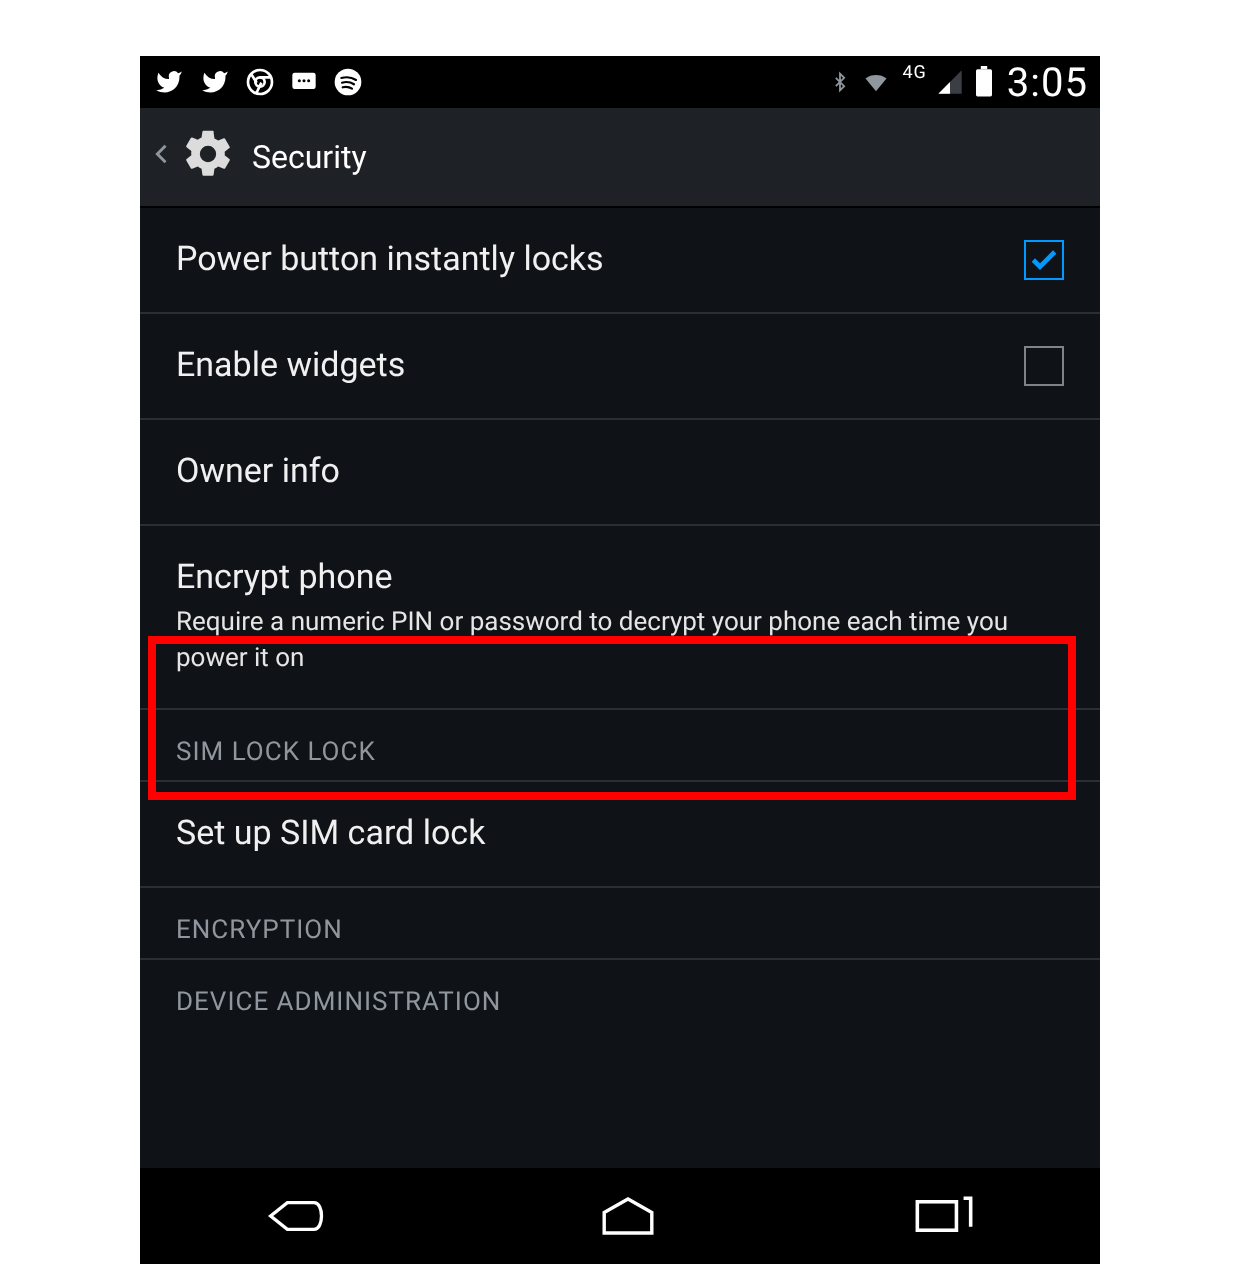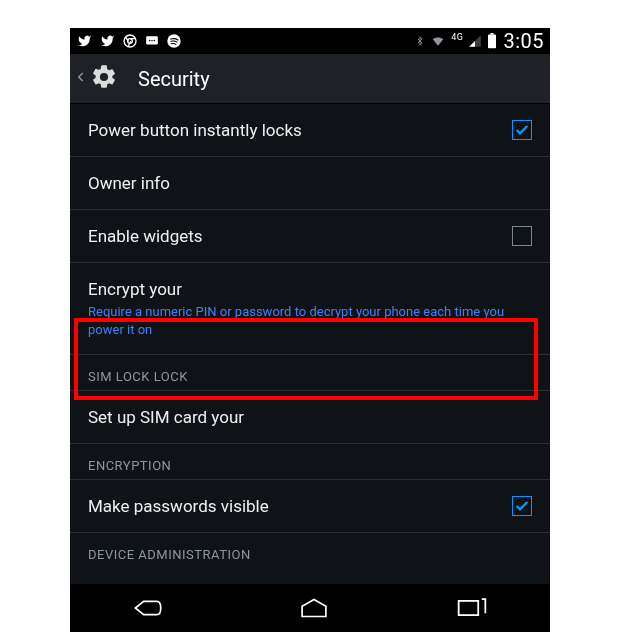--- a/index.html
+++ b/index.html
@@ -43,38 +43,38 @@
   .actionbar {
     height: 50px;
     background: #1e2227;
     display: flex;
     align-items: center;
     padding: 0 4px;
     color: #fff;
     border-bottom: 1px solid #000;
   }
   .actionbar .back-caret { margin-right: 2px; }
-  .actionbar .title { font-size: 20px; font-weight: 400; margin-left: 20px; }
+  .actionbar .title { font-size: 16px; font-weight: 400; margin-left: 8px; }
   
   .list {
     background: #0f1216;
     color: #e6e6e6;
     height: 480px;
     overflow: hidden;
     position: relative;
   }
   .row {
     padding: 16px 18px;
     border-bottom: 1px solid #2b2f34;
     display: flex;
     align-items: center;
     justify-content: space-between;
   }
   .row .label { font-size: 17px; color: #f0f0f0; }
-  .row .sub { font-size: 13px; color: #3b82f6; margin-top: 4px; line-height: 1.35; }
+  .row .sub { font-size: 13px; color: #e5e5e5; margin-top: 4px; line-height: 1.35; }
   .row .textcol { flex: 1; padding-right: 14px; }
   .section-header {
     padding: 14px 18px 6px 18px;
     font-size: 13px;
     letter-spacing: 0.5px;
     color: #8f969d;
     border-bottom: 1px solid #2b2f34;
   }
   .section-header.cutoff { border-bottom: none; padding-bottom: 0; }
   .checkbox {
@@ -194,59 +194,49 @@
           </div>
         <div class="checkbox checked">
           <svg width="16" height="16" viewBox="0 0 24 24" fill="none" stroke="#0099ff" stroke-width="3.5">
               <path d="M4 12l5 5L20 6"></path>
             </svg>
         </div>
       </div>
 
       <div class="row">
         <div class="textcol">
+            <div class="label">Enable widgets</div>
+          </div>
+        <div class="checkbox"></div>
+      </div>
+
+      <div class="row">
+        <div class="textcol">
             <div class="label">Owner info</div>
           </div>
       </div>
 
-      <div class="row">
-        <div class="textcol">
-            <div class="label">Enable widgets</div>
-          </div>
-        <div class="checkbox"></div>
-      </div>
-
-
-      <div class="row">
-        <div class="textcol">
-          <div class="label">Encrypt your</div>
+
+      <div class="row">
+        <div class="textcol">
+          <div class="label">Encrypt phone</div>
           <div class="sub">Require a numeric PIN or password to decrypt your phone each time you power it on</div>
         </div>
       </div>
 
       <div class="section-header">SIM LOCK LOCK</div>
 
       <div class="row">
         <div class="textcol">
-            <div class="label">Set up SIM card your</div>
+            <div class="label">Set up SIM card lock</div>
           </div>
       </div>
 
       <div class="section-header">ENCRYPTION</div>
 
-      <div class="row">
-        <div class="textcol">
-            <div class="label">Make passwords visible</div>
-          </div>
-        <div class="checkbox checked">
-          <svg width="16" height="16" viewBox="0 0 24 24" fill="none" stroke="#0099ff" stroke-width="3.5">
-              <path d="M4 12l5 5L20 6"></path>
-            </svg>
-        </div>
-      </div>
 
       <div class="section-header cutoff">DEVICE ADMINISTRATION</div>
 
       <div class="highlight"></div>
     </div>
 
     <div class="navbar">
       <span>
         <svg width="40" height="24" viewBox="0 0 48 24" fill="none" stroke="#fff" stroke-width="2">
             <path d="M30 4H14L4 12l10 8h16"></path>

